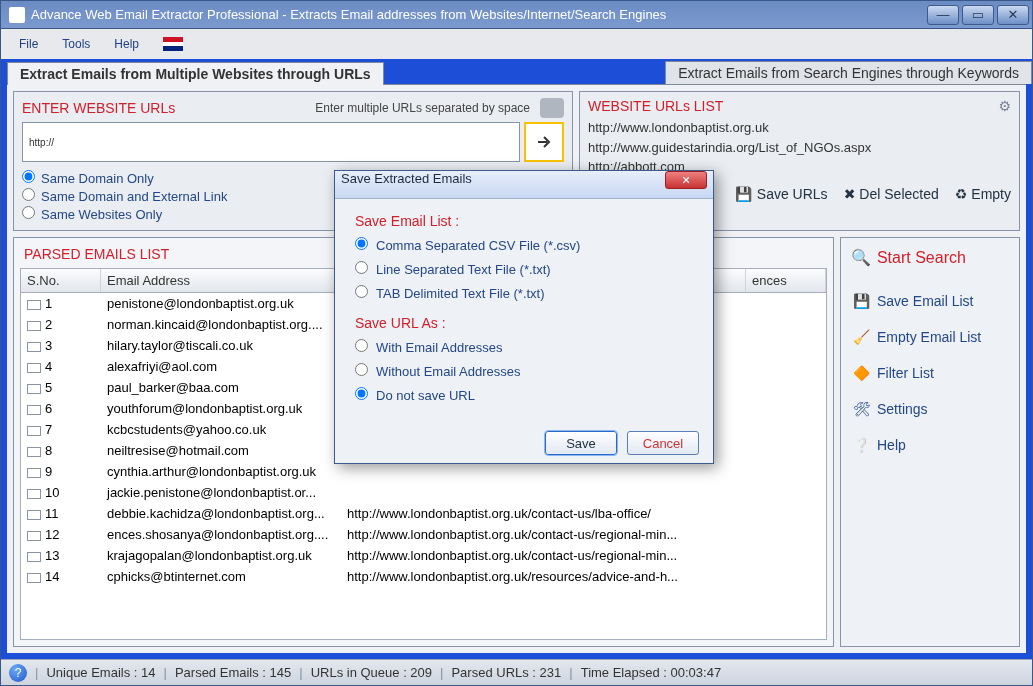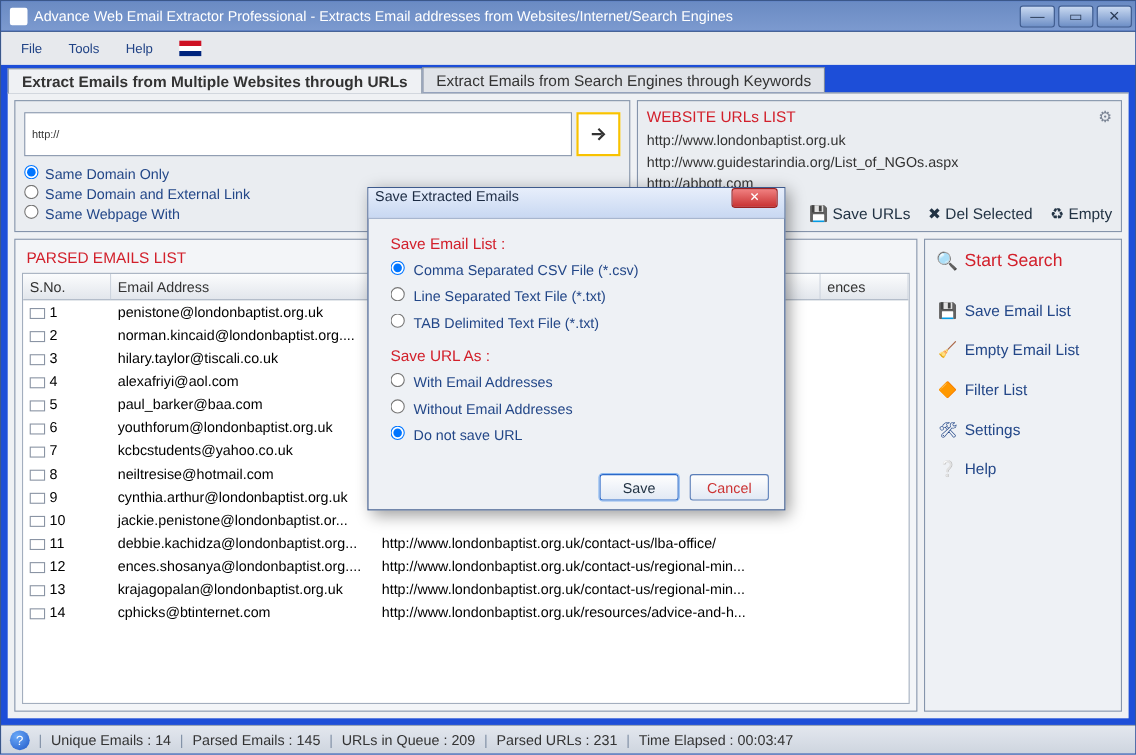--- a/index.html
+++ b/index.html
@@ -5,21 +5,21 @@
 * { box-sizing: border-box; margin: 0; padding: 0; font-family: "Segoe UI", Tahoma, sans-serif; }
 body { background: #83a4cf; width: 1033px; height: 686px; overflow: hidden; position: relative; }
 .window { width: 1033px; height: 686px; background: #1d4ed8; border: 1px solid #3a578a; display: flex; flex-direction: column; }
 .titlebar { height: 28px; background: linear-gradient(to bottom, #6a8bc3 0%, #7c9acf 100%); display: flex; align-items: center; padding-left: 8px; color: #fff; font-size: 13px; border-bottom: 1px solid #395687; }
 .titlebar .icon { width: 16px; height: 16px; background: #fff; margin-right: 6px; border-radius: 2px; }
 .titlebar .title { flex: 1; }
 .titlebtns { display: flex; }
 .titlebtns div { width: 32px; height: 20px; margin-right: 3px; background: linear-gradient(to bottom, #c9d9f1, #6e8fc6); border: 1px solid #3e5a8c; border-radius: 3px; text-align: center; line-height: 18px; font-size: 13px; color: #2b3b55; }
 .menubar { height: 30px; background: #e7e9ed; display: flex; align-items: center; padding-left: 18px; gap: 24px; font-size: 12px; color: #214386; font-weight: 500; }
 .flag { width: 20px; height: 14px; background: linear-gradient(to bottom, #ce1124 33%, #fff 33%, #fff 66%, #00247d 66%); }
-.tabs { display: flex; margin-left: 6px; margin-top: 2px; }
+.tabs { display: flex; margin-left: 6px; margin-top: 2px; justify-content: space-between; }
 .tab { padding: 3px 12px; font-size: 14px; border: 1px solid #7d8a9e; border-bottom: none; background: #e0e3e8; color: #333; }
 .tab.active { background: #eff1f4; font-weight: bold; position: relative; top: 1px; }
 .content { flex: 1; background: #eff1f4; border-top: 1px solid #7d8a9e; margin: 0 6px 6px 6px; padding: 6px; display: flex; flex-direction: column; gap: 6px; }
 .row1 { display: flex; gap: 6px; }
 .panel { border: 1px solid #8594ab; background: #eaedf1; padding: 6px 8px; position: relative; }
 .panel-left { flex: 0 0 560px; }
 .panel-right { flex: 1; }
 .panel h3 { color: #d2202b; font-size: 14px; font-weight: normal; margin-bottom: 4px; display: flex; justify-content: space-between; align-items: center; }
 .enter-note { color: #444; font-size: 12px; }
 .link-icon { width: 24px; height: 20px; background: #b0b6bf; border-radius: 4px; margin-left: 4px; display: inline-block; }
@@ -90,32 +90,39 @@
   </div>
 
   <div class="tabs">
     <div class="tab active">Extract Emails from Multiple Websites through URLs</div>
     <div class="tab">Extract Emails from Search Engines through Keywords</div>
   </div>
 
   <div class="content">
     <div class="row1">
       <div class="panel panel-left">
+        <h3>
+          <span>ENTER WEBSITE URLs</span>
+          <span style="display:flex;align-items:center;gap:6px;">
+            <span class="enter-note">Enter multiple URLs separated by space</span>
+            <span class="link-icon"></span>
+          </span>
+        </h3>
         <div class="urlinput">
           <input type="text" value="http://" style="">
           <div class="go-btn">
             <svg viewBox="0 0 16 16">
                 <path d="M2 8h9M8 3l5 5-5 5" stroke="#333" stroke-width="2" fill="none"></path>
               </svg>
           </div>
         </div>
         <div class="radiolist">
           <label><input type="radio" name="scope" checked="" style=""><span>Same Domain Only</span></label>
           <label><input type="radio" name="scope" style=""><span>Same Domain and External Link</span></label>
-          <label><input type="radio" name="scope" style=""><span>Same Webpage With</span></label>
+          <label><input type="radio" name="scope" style=""><span>Same Websites Only</span></label>
         </div>
       </div>
 
       <div class="panel panel-right">
         <h3>
           <span>WEBSITE URLs LIST</span>
           <span style="color:#7a8494;">⚙</span>
         </h3>
         <div class="url-list">
           <div>http://www.londonbaptist.org.uk</div>

